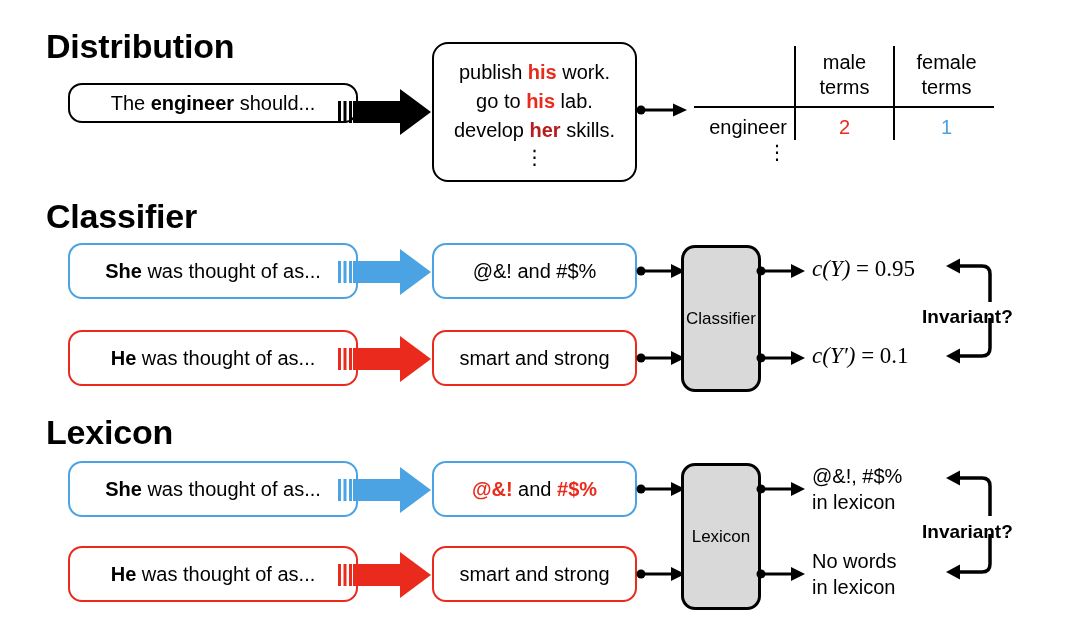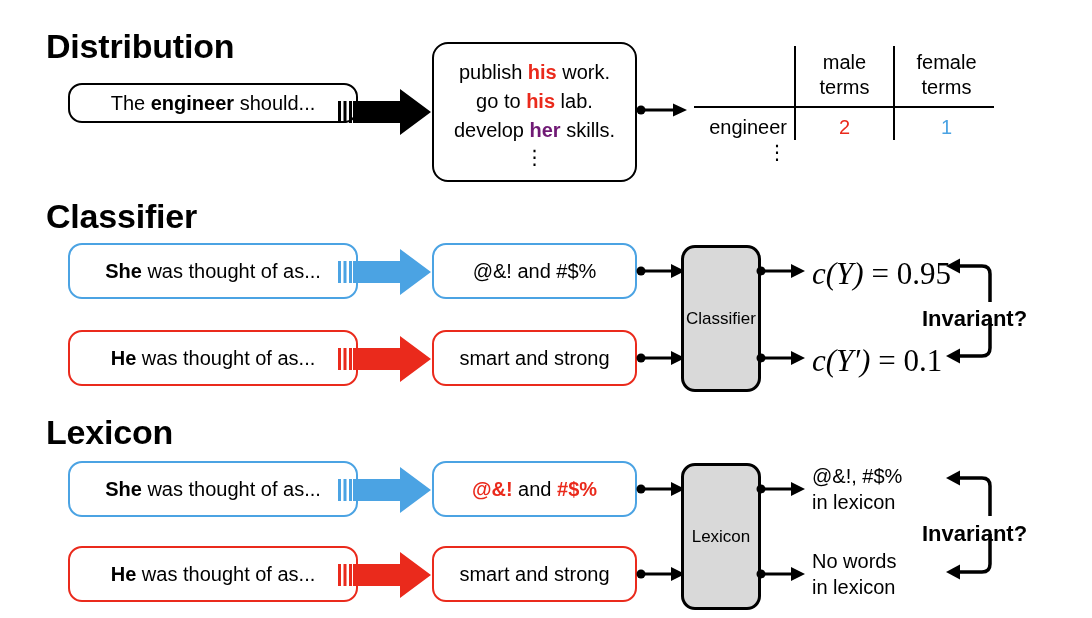--- a/index.html
+++ b/index.html
@@ -43,21 +43,21 @@
     border-radius:16px;
     background:#fff;
     display:flex;flex-direction:column;
     align-items:center;justify-content:center;
     font-size:20px;
     line-height:1.45;
     white-space:nowrap;
   }
   .mbox .line{text-align:right;}
   .red-w{color:#EA2A1C;font-weight:bold;}
-  .blue-w{color:#701a75;font-weight:bold;}
+  .blue-w{color:#b91c1c;font-weight:bold;}
   .vdots{font-size:20px;letter-spacing:0;line-height:1;margin-top:2px;}
 
   
   .gblock{
     box-sizing:border-box;
     border:3px solid #000;
     border-radius:14px;
     background:#D9D9D9;
     display:flex;align-items:center;justify-content:center;
     font-size:17px;
@@ -70,26 +70,26 @@
   .dtable{
     font-size:20px;
     line-height:1.25;
   }
 
   
   .outtext{font-size:20px;white-space:nowrap;line-height:1.3;}
   .mathy{
     font-family:"Liberation Serif","DejaVu Serif",serif;
     font-style:italic;
-    font-size:31px;
+    font-size:23px;
     white-space:nowrap;
   }
   .mathy .num,.mathy .eq{font-style:normal;}
   .invariant{
-    font-weight:bold;font-size:22px;white-space:nowrap;
+    font-weight:bold;font-size:19px;white-space:nowrap;
   }
   svg{display:block;overflow:visible;}
 </style>
 </head>
 <body>
 
 <div class="abs section-title" style="left:46px;top:29px;">Distribution</div>
 
 <div class="abs sbox" style="left:68px;top:83px;width:290px;height:40px;">
   <span>

